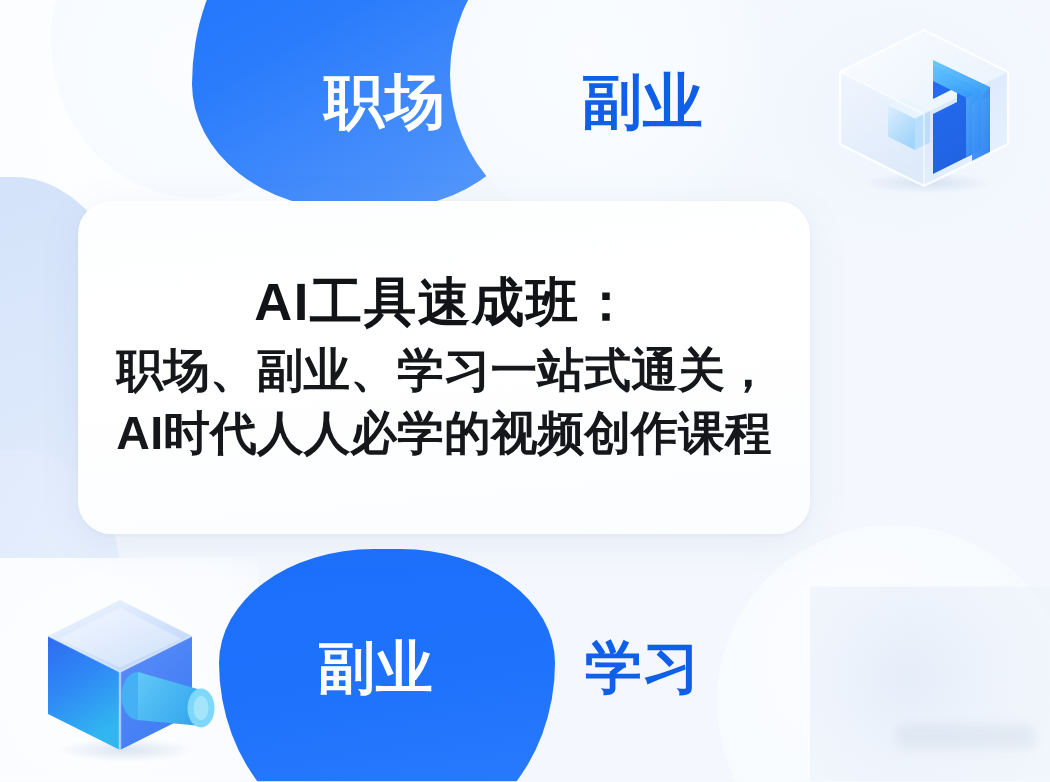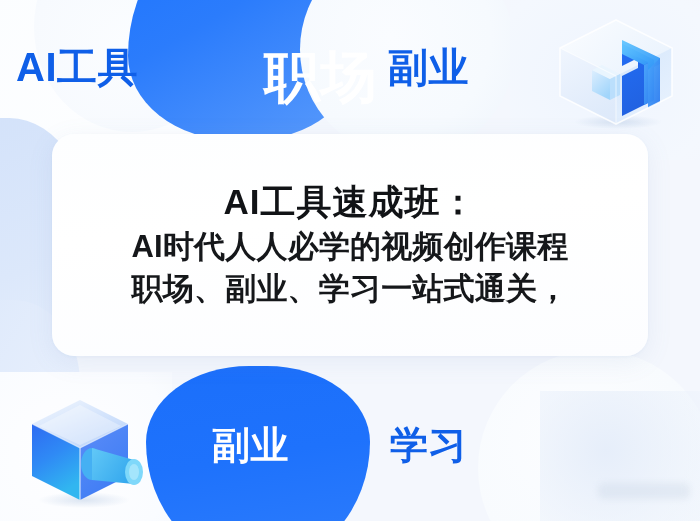--- a/index.html
+++ b/index.html
@@ -98,32 +98,32 @@
   .tag {
     position:absolute;
     font-weight:bold;
     letter-spacing:0.5px;
     white-space:nowrap;
   }
   .tag-blue  { color:#0F5FE8; }
   .tag-white { color:#FFFFFF; }
 
   #tag-ai     { left:16px;  top:40px;  font-size:40px; }
-  #tag-zhi    { left:216px; top:40px;  font-size:56px;margin-left:48px; }
+  #tag-zhi    { left:216px; top:40px;  font-size:40px; }
   #tag-fu-top { left:388px; top:40px;  font-size:40px; }
 
   #tag-fu-bot { left:212px; top:420px; font-size:38px; }
   #tag-xue    { left:390px; top:420px; font-size:38px;text-align:center; }
   #tag-video  { left:526px; top:420px; font-size:38px; }
 
   
   #card {
     position:absolute;
     left:52px; top:134px;
-    width:596px; height:222px;
+    width:488px; height:222px;
     background:linear-gradient(175deg,#FDFEFF 0%,#FFFFFF 40%,#FCFDFF 100%);
     border-radius:22px;
     box-shadow:0 6px 26px rgba(110,140,190,0.10),
                0 1px 3px rgba(120,150,200,0.07);
     display:flex;
     flex-direction:column;
     align-items:center;
     justify-content:center;
     padding:10px 16px 9px;
   }
@@ -170,21 +170,20 @@
   <div class="bg blob-pale-left2"></div>
   <div class="bg blob-white-top-circle2"></div>
   <div class="bg blob-blue-top"></div>
   <div class="bg blob-white-top-circle"></div>
   <div class="bg blob-tr-wash"></div>
   <div class="bg blob-white-bl"></div>
   <div class="bg blob-blue-bottom"></div>
   <div class="bg blob-white-br"></div>
   <div class="bg blob-br-tint"></div>
 
-  <div class="tag tag-blue" id="tag-ai">AI工具</div>
   <div class="tag tag-white" id="tag-zhi">职场</div>
   <div class="tag tag-blue" id="tag-fu-top">副业</div>
 
   <div id="icon-cube-glass">
     <svg viewBox="0 0 136 116" width="136" height="116">
       <defs>
         <linearGradient id="gShellTop" x1="0" y1="0" x2="1" y2="1">
           <stop offset="0" stop-color="#FBFDFF"></stop>
           <stop offset="1" stop-color="#E2EEFC"></stop>
         </linearGradient>
@@ -235,22 +234,22 @@
       <polygon points="62,65 72,60 72,81 62,86" fill="#B6DDFC" opacity="0.9"></polygon>
 
       <polygon points="68,6 124,34 124,82 68,110 12,82 12,34" fill="none" stroke="#FFFFFF" stroke-opacity="0.85" stroke-width="1.6"></polygon>
       <line x1="68" y1="62" x2="68" y2="110" stroke="#FFFFFF" stroke-opacity="0.55" stroke-width="1.2"></line>
       <line x1="12" y1="34" x2="68" y2="62" stroke="#FFFFFF" stroke-opacity="0.6" stroke-width="1.2"></line>
     </svg>
   </div>
 
   <div id="card">
     <div id="card-title">AI工具速成班：</div>
+    <div class="card-line">职场、副业、学习一站式通关，</div>
     <div class="card-line">AI时代人人必学的视频创作课程</div>
-    <div class="card-line">职场、副业、学习一站式通关，</div>
   </div>
 
   <div id="icon-cube-plug">
     <svg viewBox="0 0 132 118" width="132" height="118">
       <defs>
         <linearGradient id="pTop" x1="0" y1="0" x2="0.8" y2="1">
           <stop offset="0" stop-color="#F2F7FE"></stop>
           <stop offset="1" stop-color="#BBD4FA"></stop>
         </linearGradient>
         <linearGradient id="pLeft" x1="0" y1="0" x2="0.4" y2="1">

